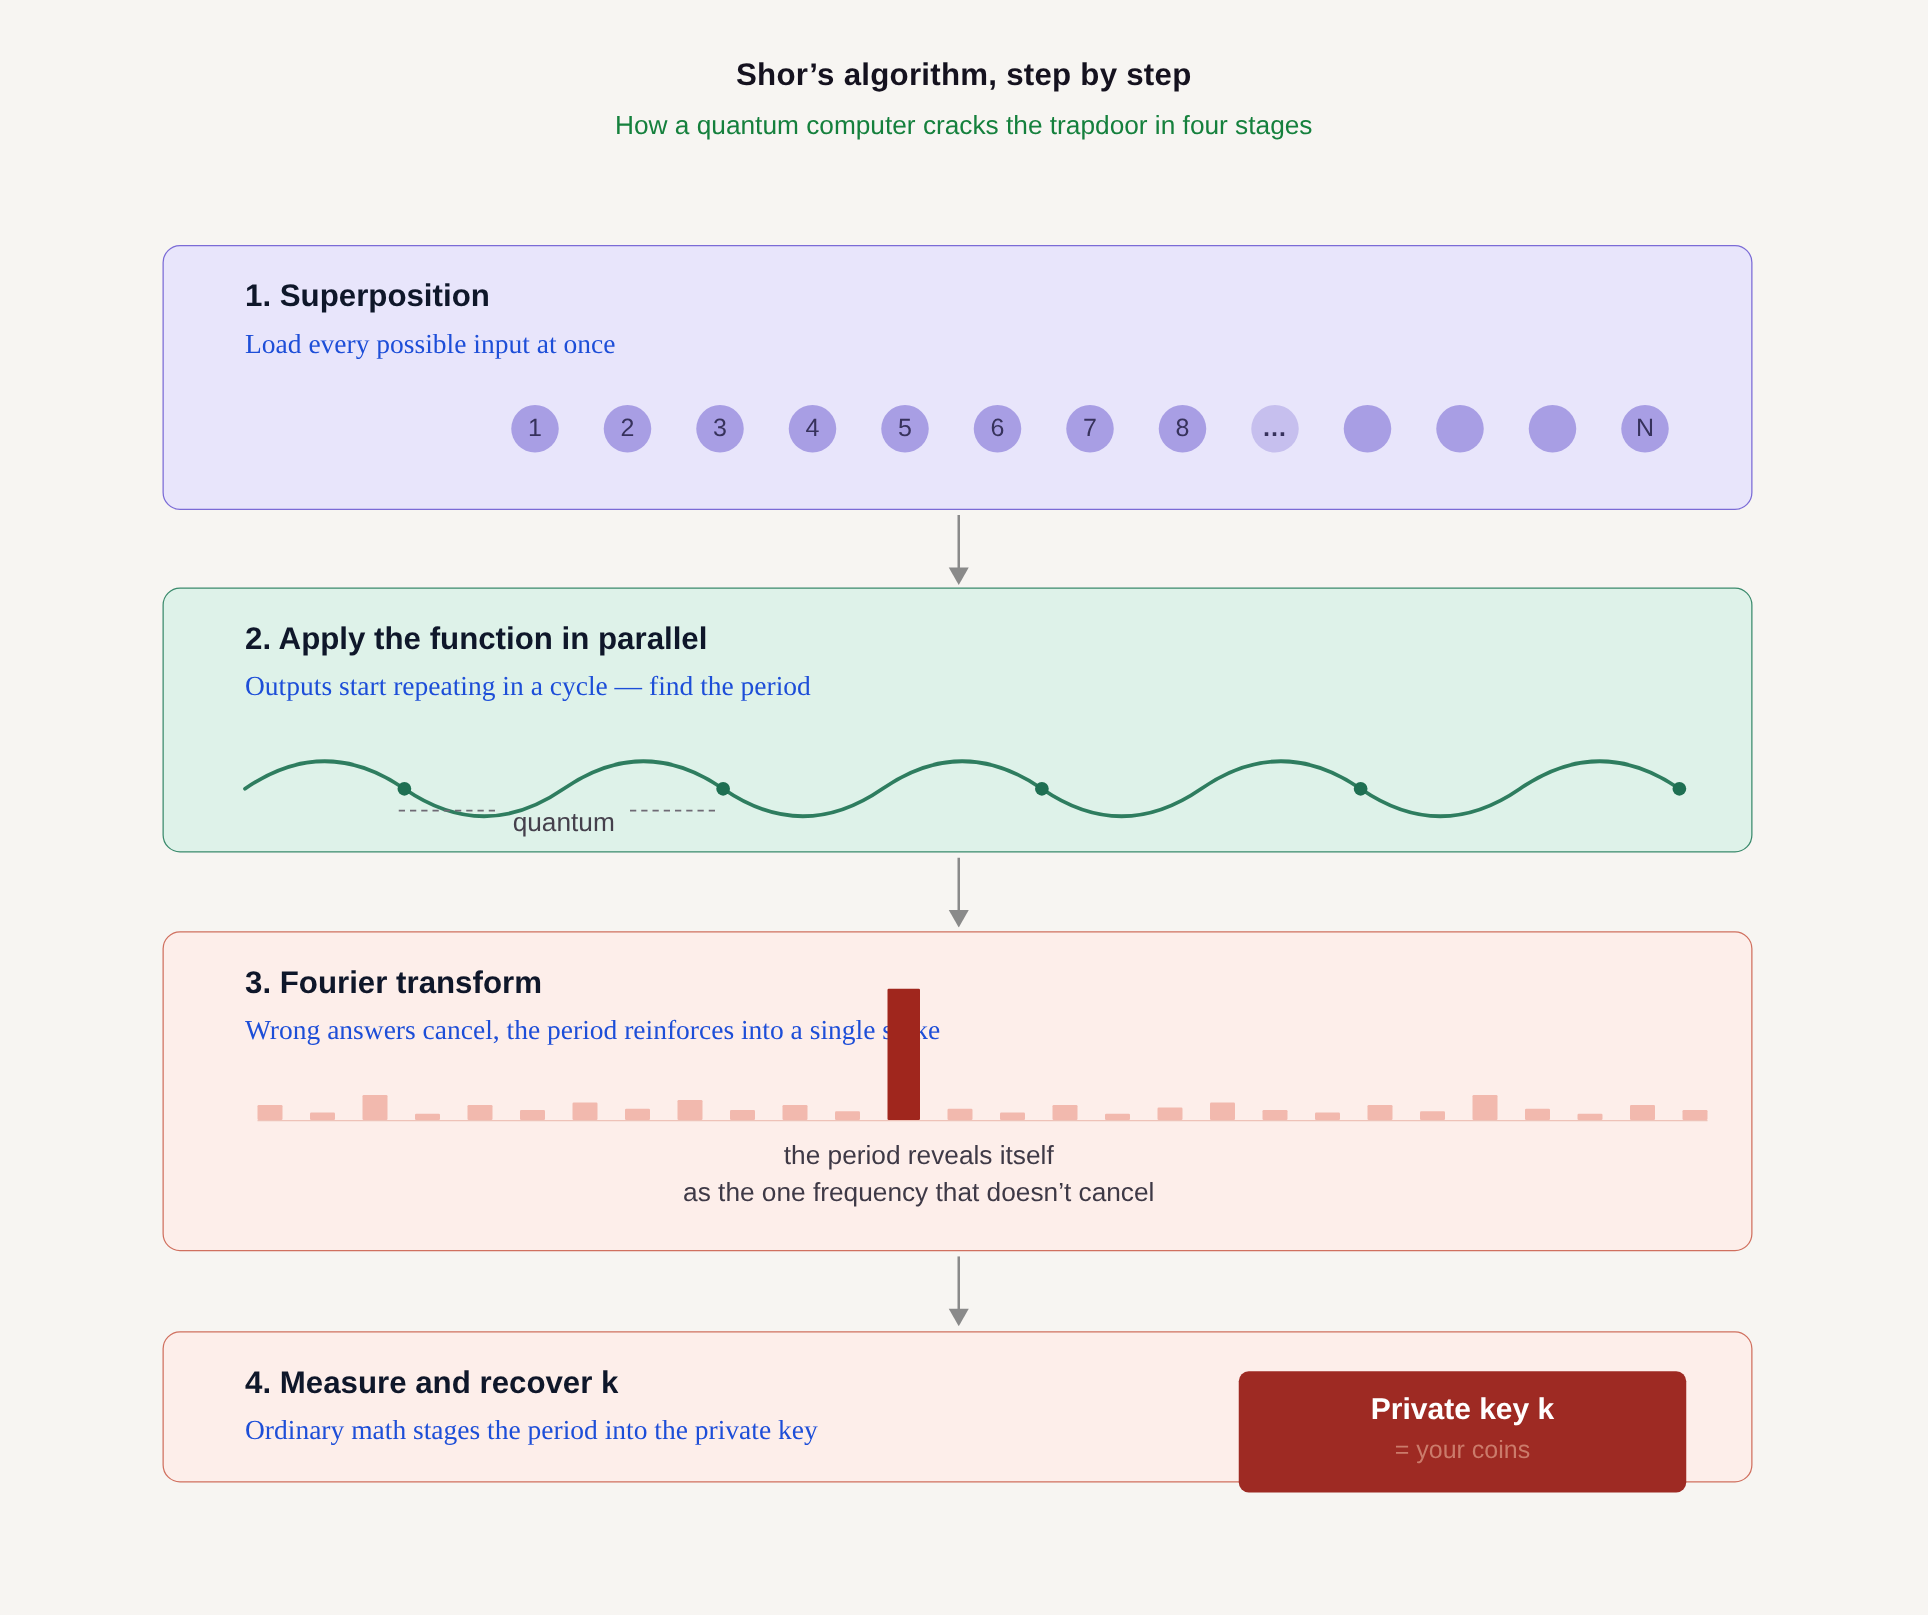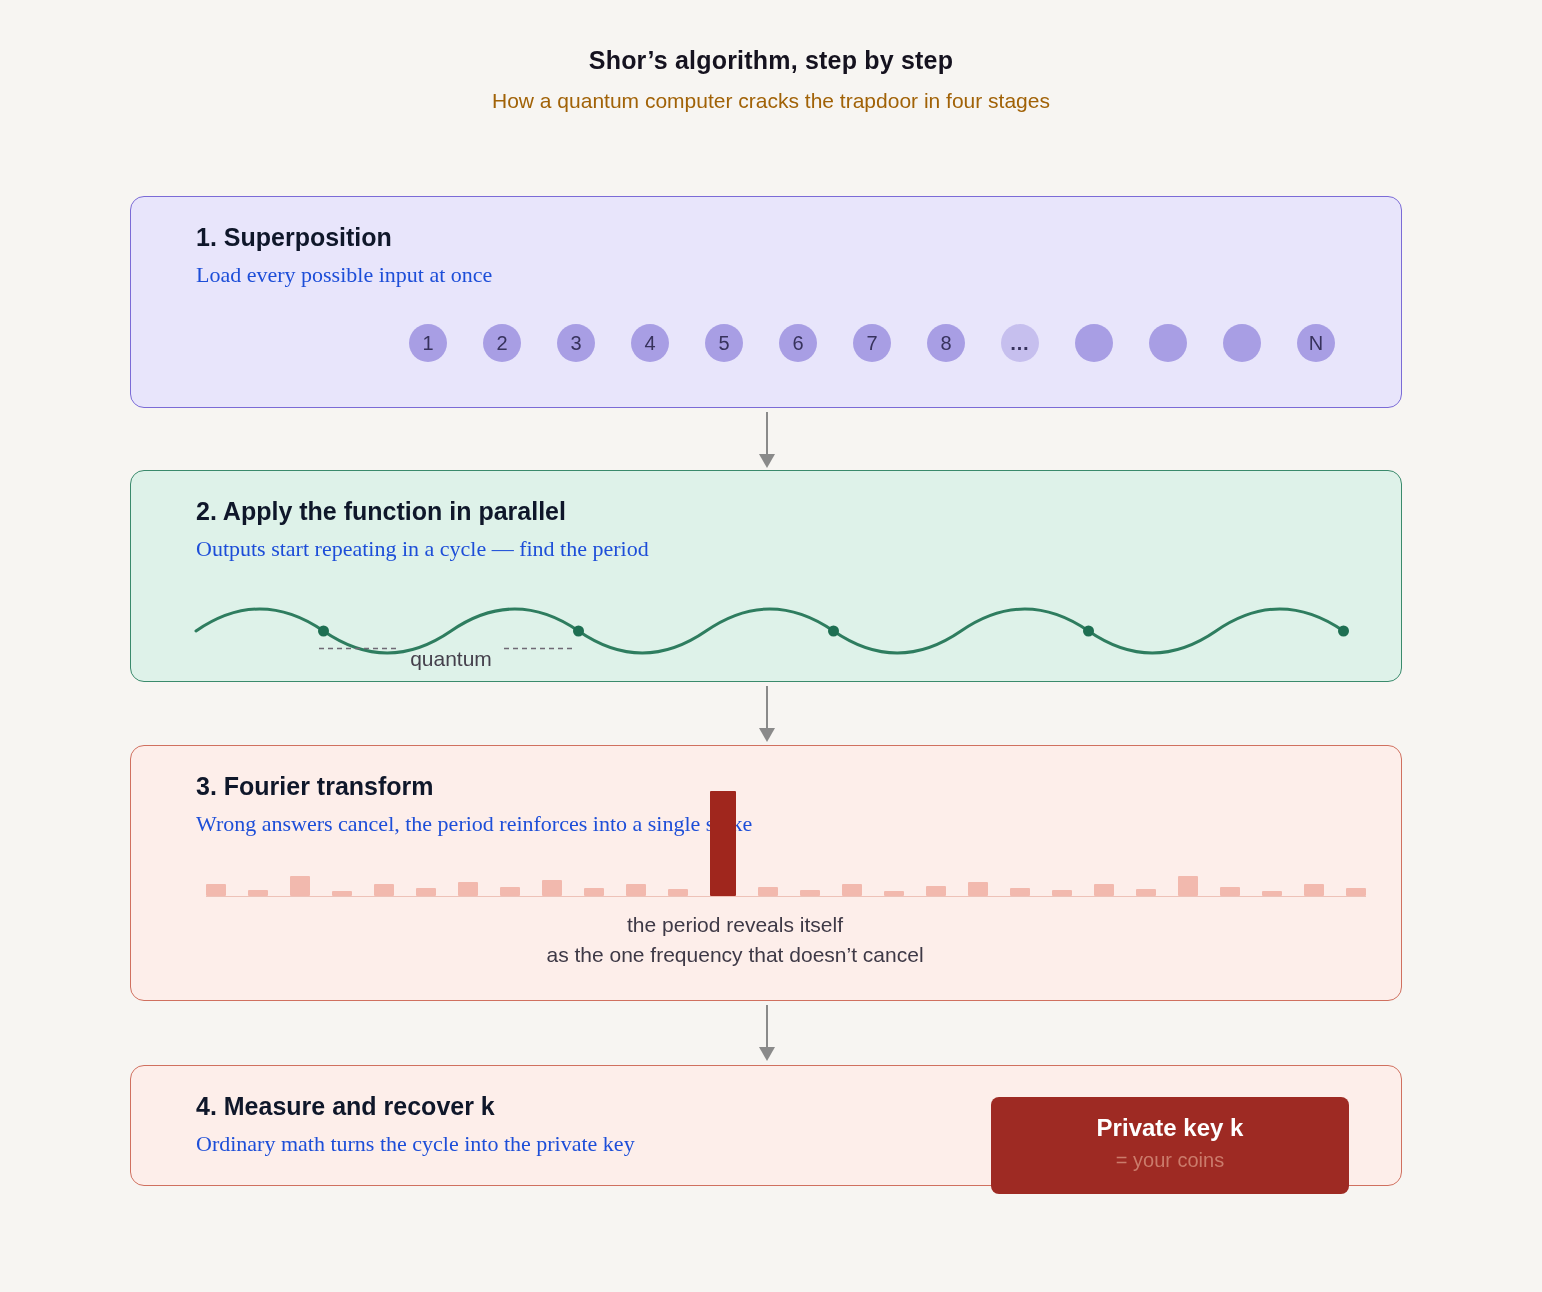--- a/index.html
+++ b/index.html
@@ -7,21 +7,21 @@
   body {
     background: #f7f5f2;
     font-family: "Liberation Sans", "DejaVu Sans", sans-serif;
     color: #1d1930;
   }
   .page { position: relative; width: 1542px; height: 1292px; overflow: hidden; }
 
   
   .header { padding-top: 46px; text-align: center; }
   .title { margin: 0; font-size: 25px; font-weight: 700; color: #15121f; letter-spacing: .2px; }
-  .subtitle { margin: 14px 0 0; font-size: 21px; color: #a16207; }
+  .subtitle { margin: 14px 0 0; font-size: 21px; color: #15803d; }
 
   
   .box { position: absolute; left: 130px; width: 1272px; border-radius: 14px; padding: 26px 42px 0 65px; }
   .box h2 { margin: 0; font-size: 25px; font-weight: 700; color: #0f172a; }
   .box .sub { margin: 10px 0 0; font-size: 22px; color: #1d4ed8; font-family: Liberation Serif, serif; }
 
   .box1 { top: 196px;  height: 212px; background: #e8e5fb; border: 1.5px solid #7b6bd6; }
   .box2 { top: 470px;  height: 212px; background: #def2e9; border: 1.5px solid #3a8a6c; }
   .box3 { top: 745px;  height: 256px; background: #fdeeea; border: 1.5px solid #d0705f; }
   .box4 { top: 1065px; height: 121px; background: #fdeeea; border: 1.5px solid #d0705f; }
@@ -164,20 +164,20 @@
     </div>
   </section>
 
   <svg class="arrow a3" width="26" height="56" viewBox="0 0 26 56">
     <line x1="13" y1="0" x2="13" y2="44" stroke="#8a8a8a" stroke-width="2"></line>
     <polygon points="5,42 21,42 13,56" fill="#8a8a8a"></polygon>
   </svg>
 
   <section class="box box4">
     <h2>4. Measure and recover k</h2>
-    <p class="sub">Ordinary math turns the cycle into the private key</p>
+    <p class="sub">Ordinary math stages the period into the private key</p>
     <div class="keybox">
       <div class="keytitle">Private key k</div>
       <div class="keysub">= your coins</div>
     </div>
   </section>
 
 </div>
 
 </body></html>

